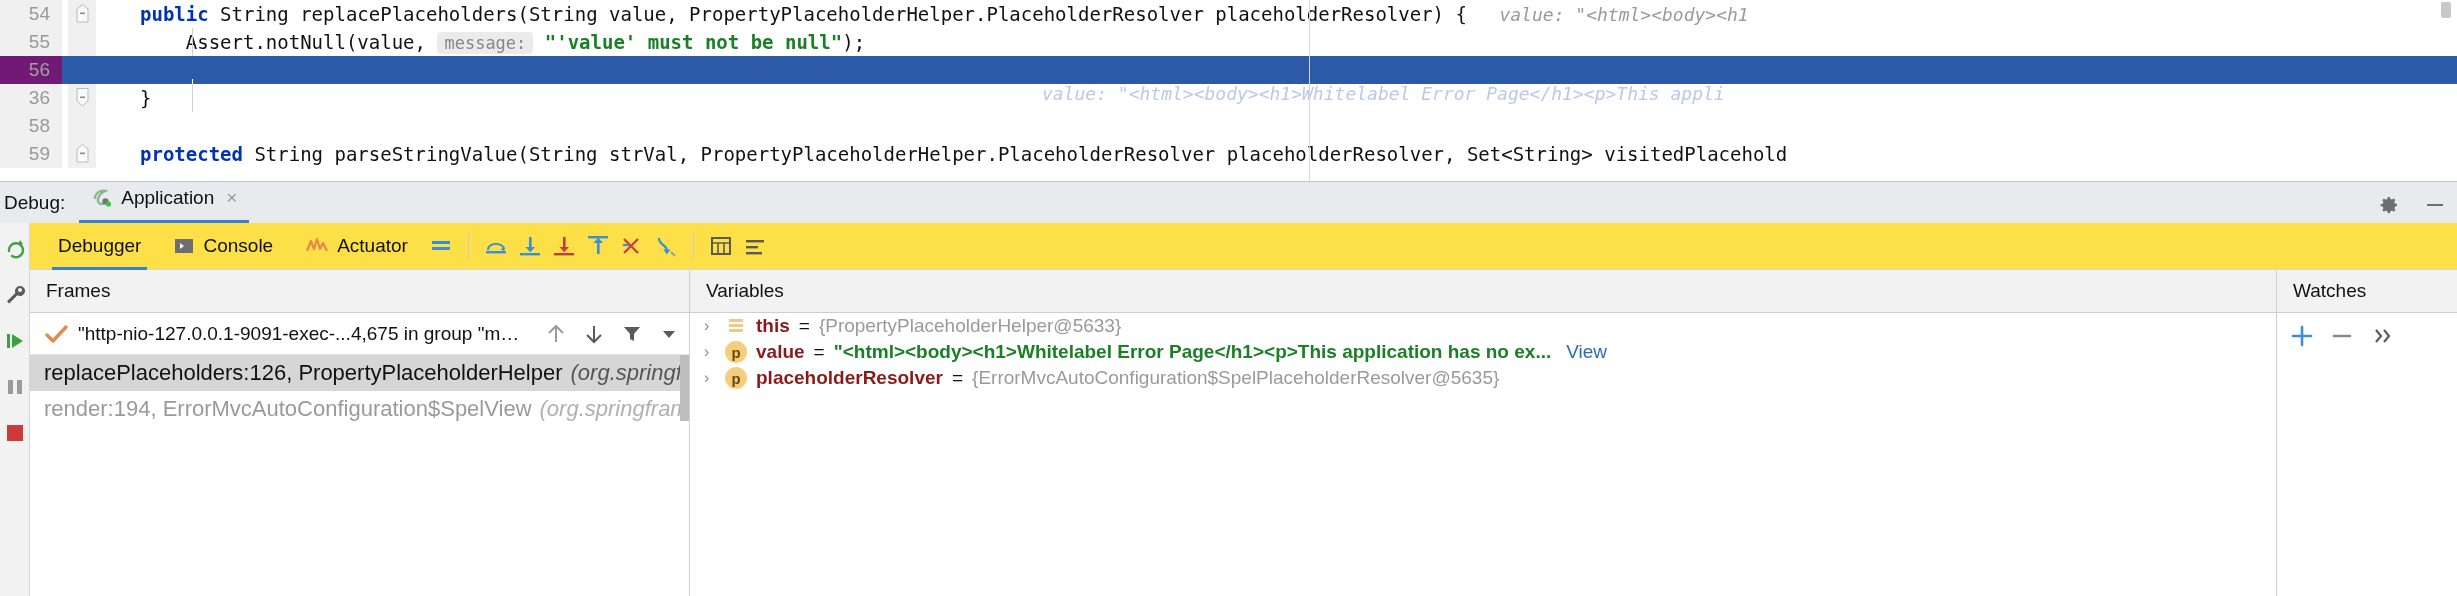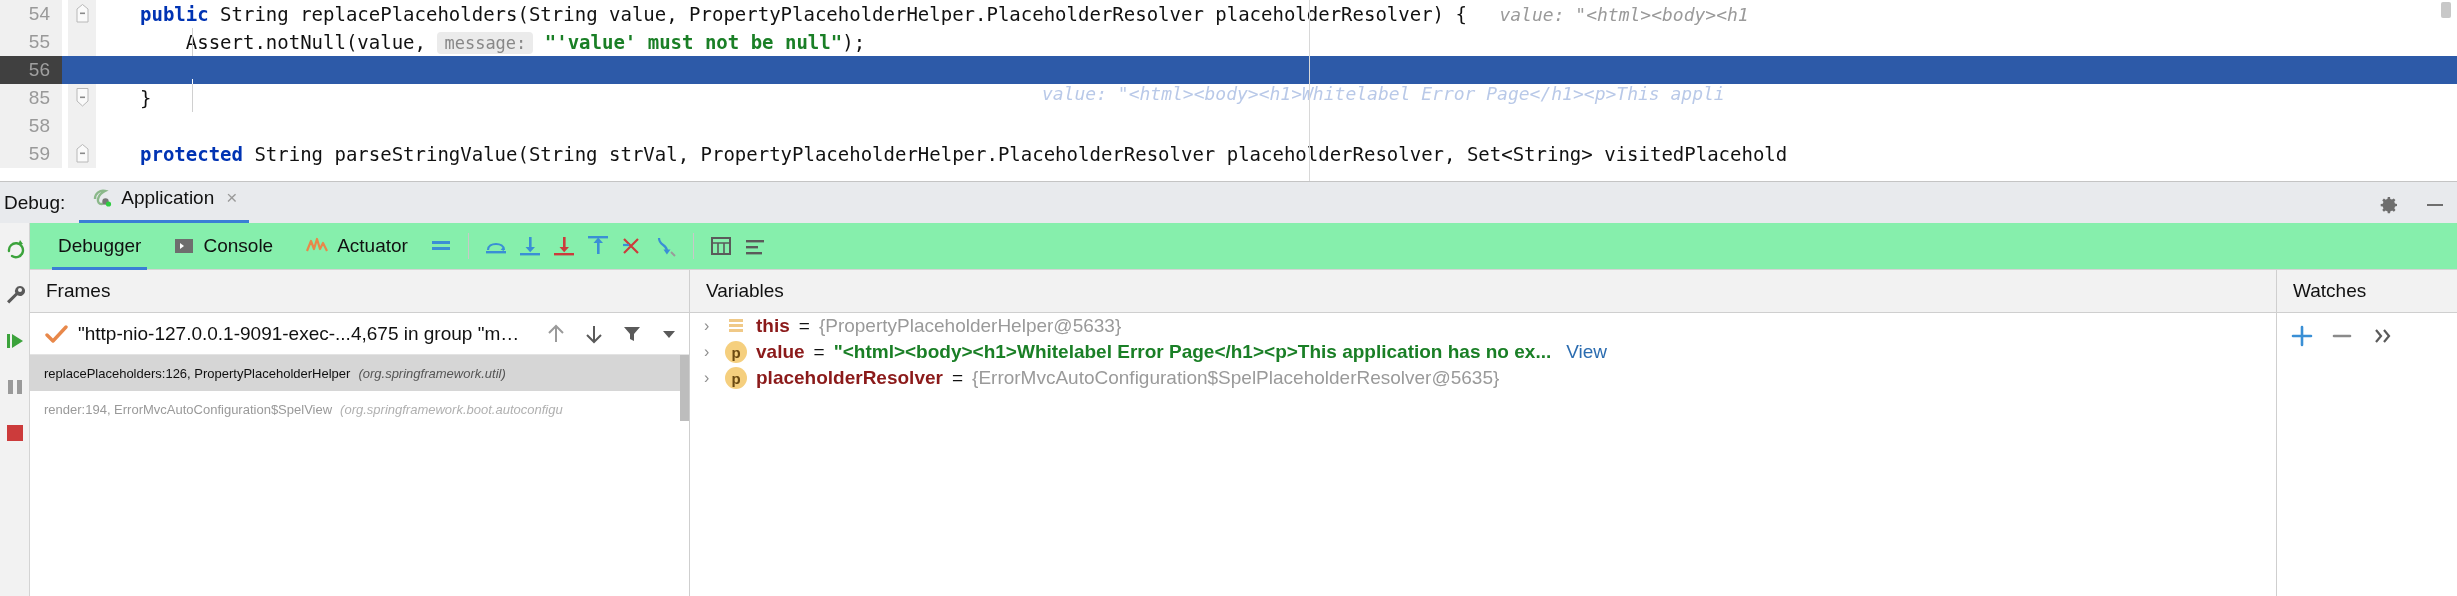--- a/index.html
+++ b/index.html
@@ -32,21 +32,21 @@
     width: 62px; height: 28px;
     flex: none;
     background: #f0f0f0;
     color: #999999;
     font-family: "Liberation Sans", sans-serif;
     font-size: 19px;
     text-align: right;
     padding-right: 12px;
     line-height: 28px;
   }
-  .code-row.highlight-line .gutter { background: #404040; color: #a0a0a0; }
+  .code-row.highlight-line .gutter { background: #701a75; color: #a0a0a0; }
   .fold {
     width: 28px; height: 28px; flex: none;
     background: #f0f0f0;
     position: relative;
   }
   .code-row.highlight-line .fold { background: #2d5aa8; }
   .fold-marker {
     position: absolute; left: 8px; top: 4px;
     width: 13px; height: 19px;
   }
@@ -124,21 +124,21 @@
     border-right: 1px solid #d4d4d4;
     display: flex; flex-direction: column; align-items: center;
     padding-top: 14px; gap: 22px;
   }
   .rail-icon { width: 24px; height: 24px; display: flex; align-items: center; justify-content: center; }
 
   .debug-main { flex: 1; display: flex; flex-direction: column; min-width: 0; }
   .debug-tabs {
     height: 47px; flex: none;
     display: flex; align-items: center;
-    background: #86efac;
+    background: #fde047;
     border-bottom: 1px solid #d4d4d4;
     padding-left: 12px; gap: 0;
   }
   .dtab {
     display: flex; align-items: center; gap: 8px;
     padding: 0 16px; height: 47px;
     font-size: 19px; color: #111;
     position: relative; cursor: pointer;
   }
   .dtab.active::after {
@@ -169,21 +169,21 @@
     padding: 0 10px 0 14px; gap: 10px;
     border-bottom: 1px solid #e3e3e3;
     font-size: 19px; color: #111;
     white-space: nowrap;
   }
   .frames-thread .thread-text { overflow: hidden; text-overflow: ellipsis; }
   .thread-actions { margin-left: auto; display: flex; align-items: center; gap: 16px; padding-left: 12px; }
 
   .frame-row {
     height: 36px; display: flex; align-items: center;
-    padding: 0 14px; font-size: 13px; white-space: nowrap;
+    padding: 0 14px; font-size: 22px; white-space: nowrap;
     overflow: hidden;
   }
   .frame-row.selected { background: #d6d6d6; }
   .frame-row .fr-main { color: #111; }
   .frame-row.muted .fr-main { color: #9a9a9a; }
   .frame-row .fr-pkg { color: #555; font-style: italic; padding-left: 8px; }
   .frame-row.muted .fr-pkg { color: #b0b0b0; }
   .frames-scroll { position: relative; flex: 1; overflow: hidden; }
   .frames-vbar {
     position: absolute; right: 0; top: 0; width: 9px; height: 66px;
@@ -224,21 +224,21 @@
 <div class="app">
 
   <div class="editor">
     <div id="editor-lines">
         <div class="code-row"><div class="gutter">54</div><div class="fold"><svg class="fold-marker" viewBox="0 0 13 19">
               <path d="M1 5 L6.5 0.5 L12 5 L12 18 L1 18 Z" fill="#fafafa" stroke="#b8b8b8" stroke-width="1"></path>
               <rect x="4" y="8.5" width="5" height="1.6" fill="#8a8a8a"></rect>
             </svg></div><div class="codearea"><span class="kw">public</span><span class="plain"> String replacePlaceholders(String value, PropertyPlaceholderHelper.PlaceholderResolver placeholderResolver) {</span><span class="inline-hint">   value: "&lt;html&gt;&lt;body&gt;&lt;h1</span></div></div>
         <div class="code-row"><div class="gutter">55</div><div class="fold"></div><div class="codearea"><span class="indent-guide"></span><span class="plain">    Assert.</span><span class="ital">notNull</span><span class="plain">(value, </span><span class="hint-chip">message:</span><span class="str"> "'value' must not be null"</span><span class="plain">);</span></div></div>
         <div class="code-row highlight-line"><div class="gutter">56</div><div class="fold"></div><div class="codearea"><span class="indent-guide"></span><span class="hl-caret"></span><span class="plain">    </span><span class="kw">return</span><span class="plain"> </span><span class="kw">this</span><span class="plain">.parseStringValue(value, placeholderResolver, </span><span class="kw">new</span><span class="plain"> HashSet());</span><span class="inline-hint">   value: "&lt;html&gt;&lt;body&gt;&lt;h1&gt;Whitelabel Error Page&lt;/h1&gt;&lt;p&gt;This appli</span></div></div>
-        <div class="code-row"><div class="gutter">85</div><div class="fold"><svg class="fold-marker" viewBox="0 0 13 19">
+        <div class="code-row"><div class="gutter">36</div><div class="fold"><svg class="fold-marker" viewBox="0 0 13 19">
               <path d="M1 0.5 L12 0.5 L12 13 L6.5 18 L1 13 Z" fill="#fafafa" stroke="#b8b8b8" stroke-width="1"></path>
               <rect x="4" y="8.5" width="5" height="1.6" fill="#8a8a8a"></rect>
             </svg></div><div class="codearea"><span class="indent-guide"></span><span class="plain">}</span></div></div>
         <div class="code-row"><div class="gutter">58</div><div class="fold"></div><div class="codearea"></div></div>
         <div class="code-row sel59"><div class="gutter">59</div><div class="fold"><svg class="fold-marker" viewBox="0 0 13 19">
               <path d="M1 5 L6.5 0.5 L12 5 L12 18 L1 18 Z" fill="#fafafa" stroke="#b8b8b8" stroke-width="1"></path>
               <rect x="4" y="8.5" width="5" height="1.6" fill="#8a8a8a"></rect>
             </svg></div><div class="codearea"><span class="kw">protected</span><span class="plain"> String parseStringValue(String strVal, PropertyPlaceholderHelper.PlaceholderResolver placeholderResolver, Set&lt;String&gt; visitedPlacehold</span></div></div>
       </div>
     <div class="vsplit-1"></div>

